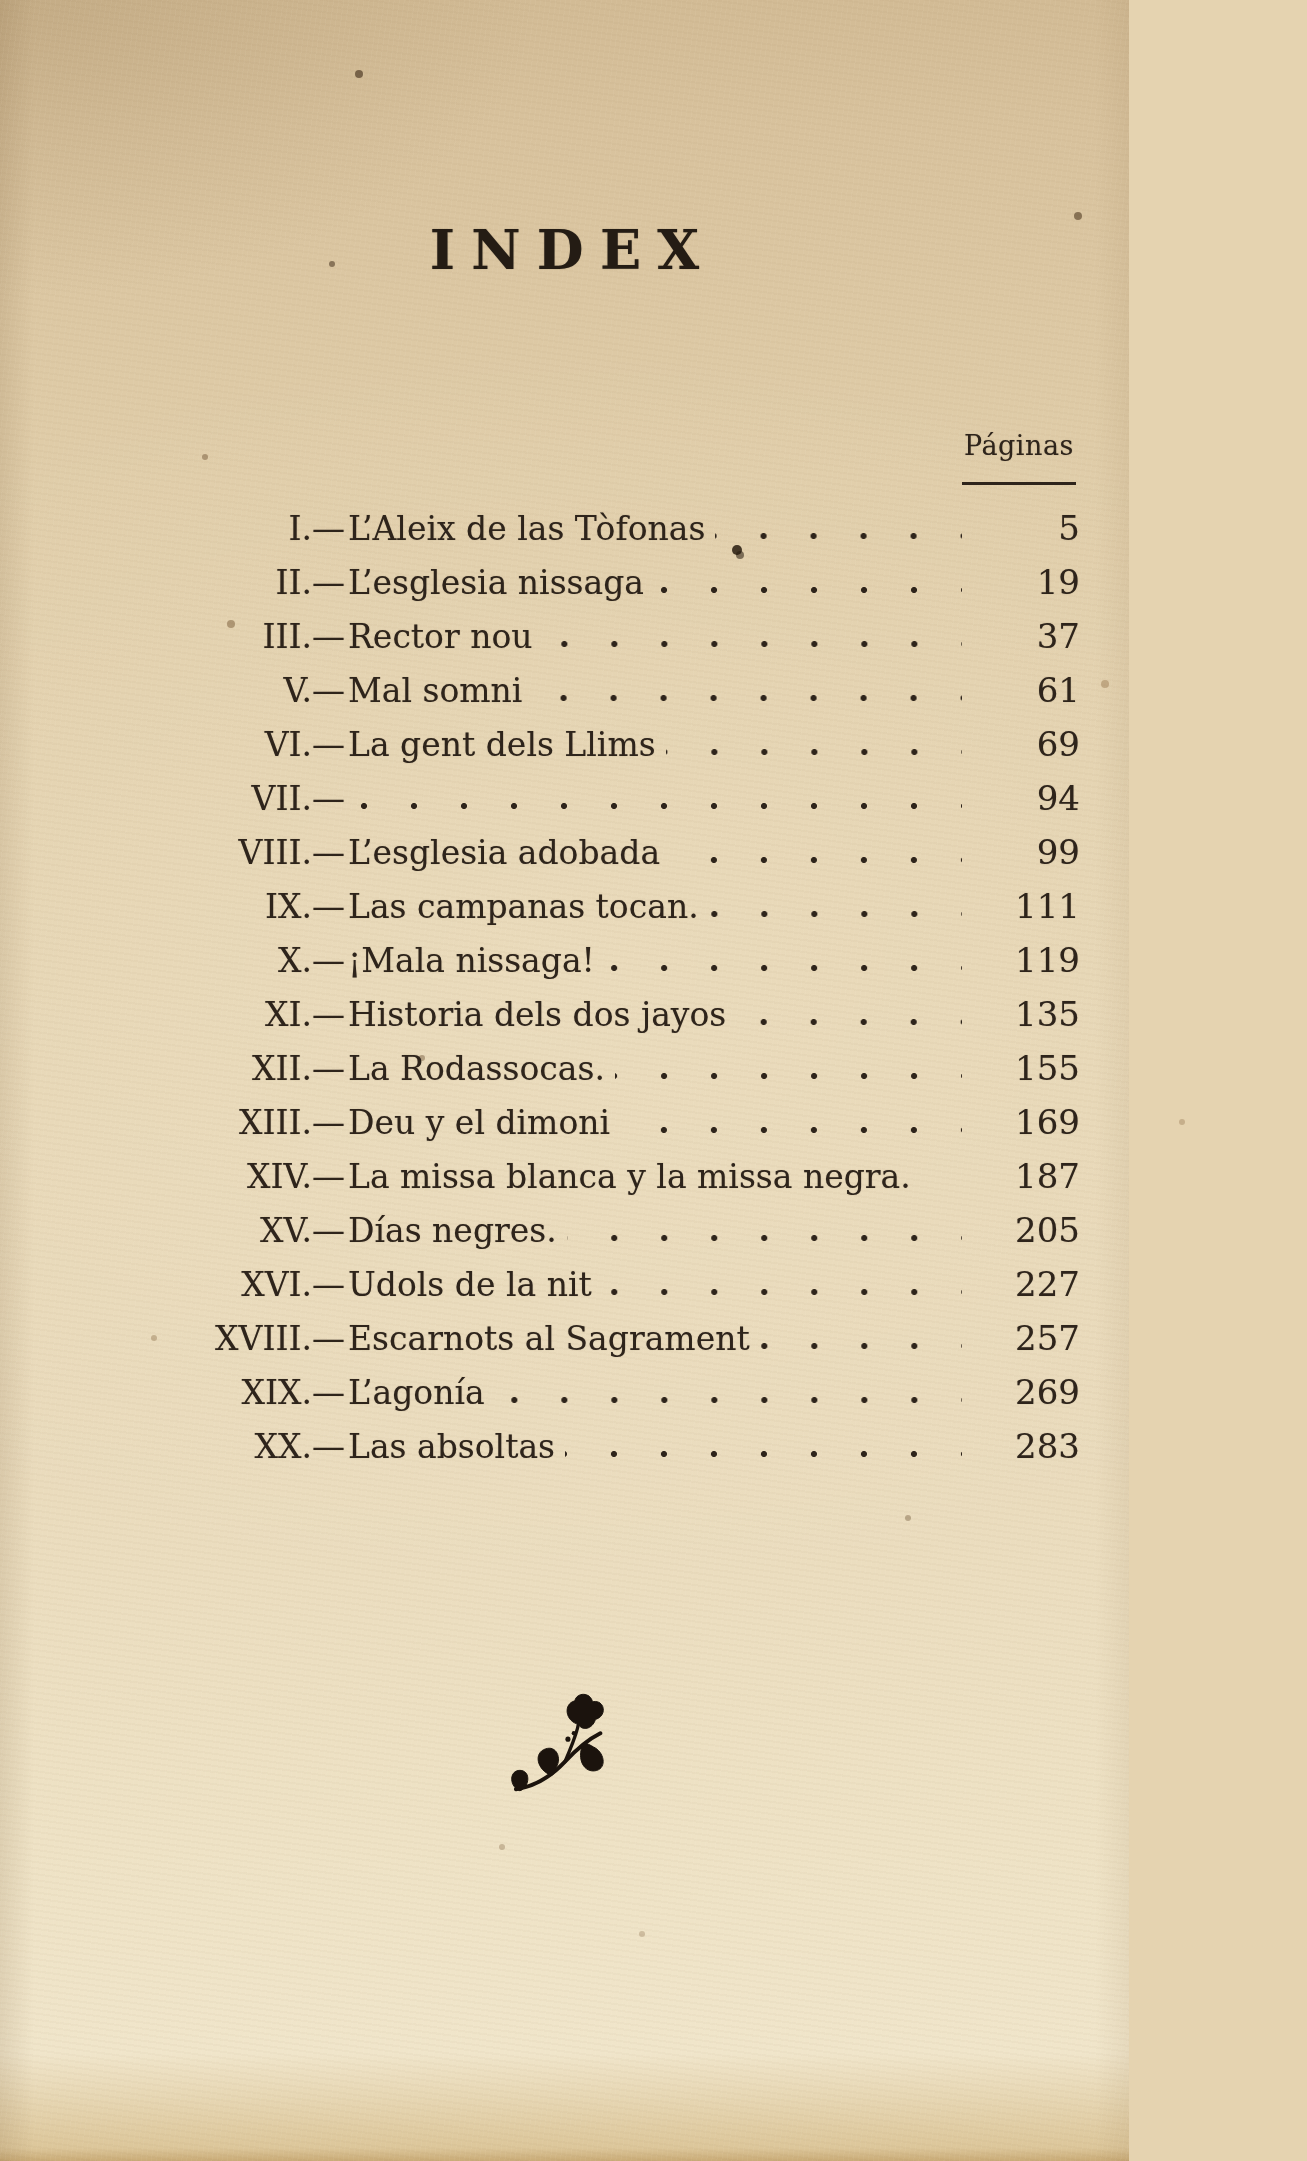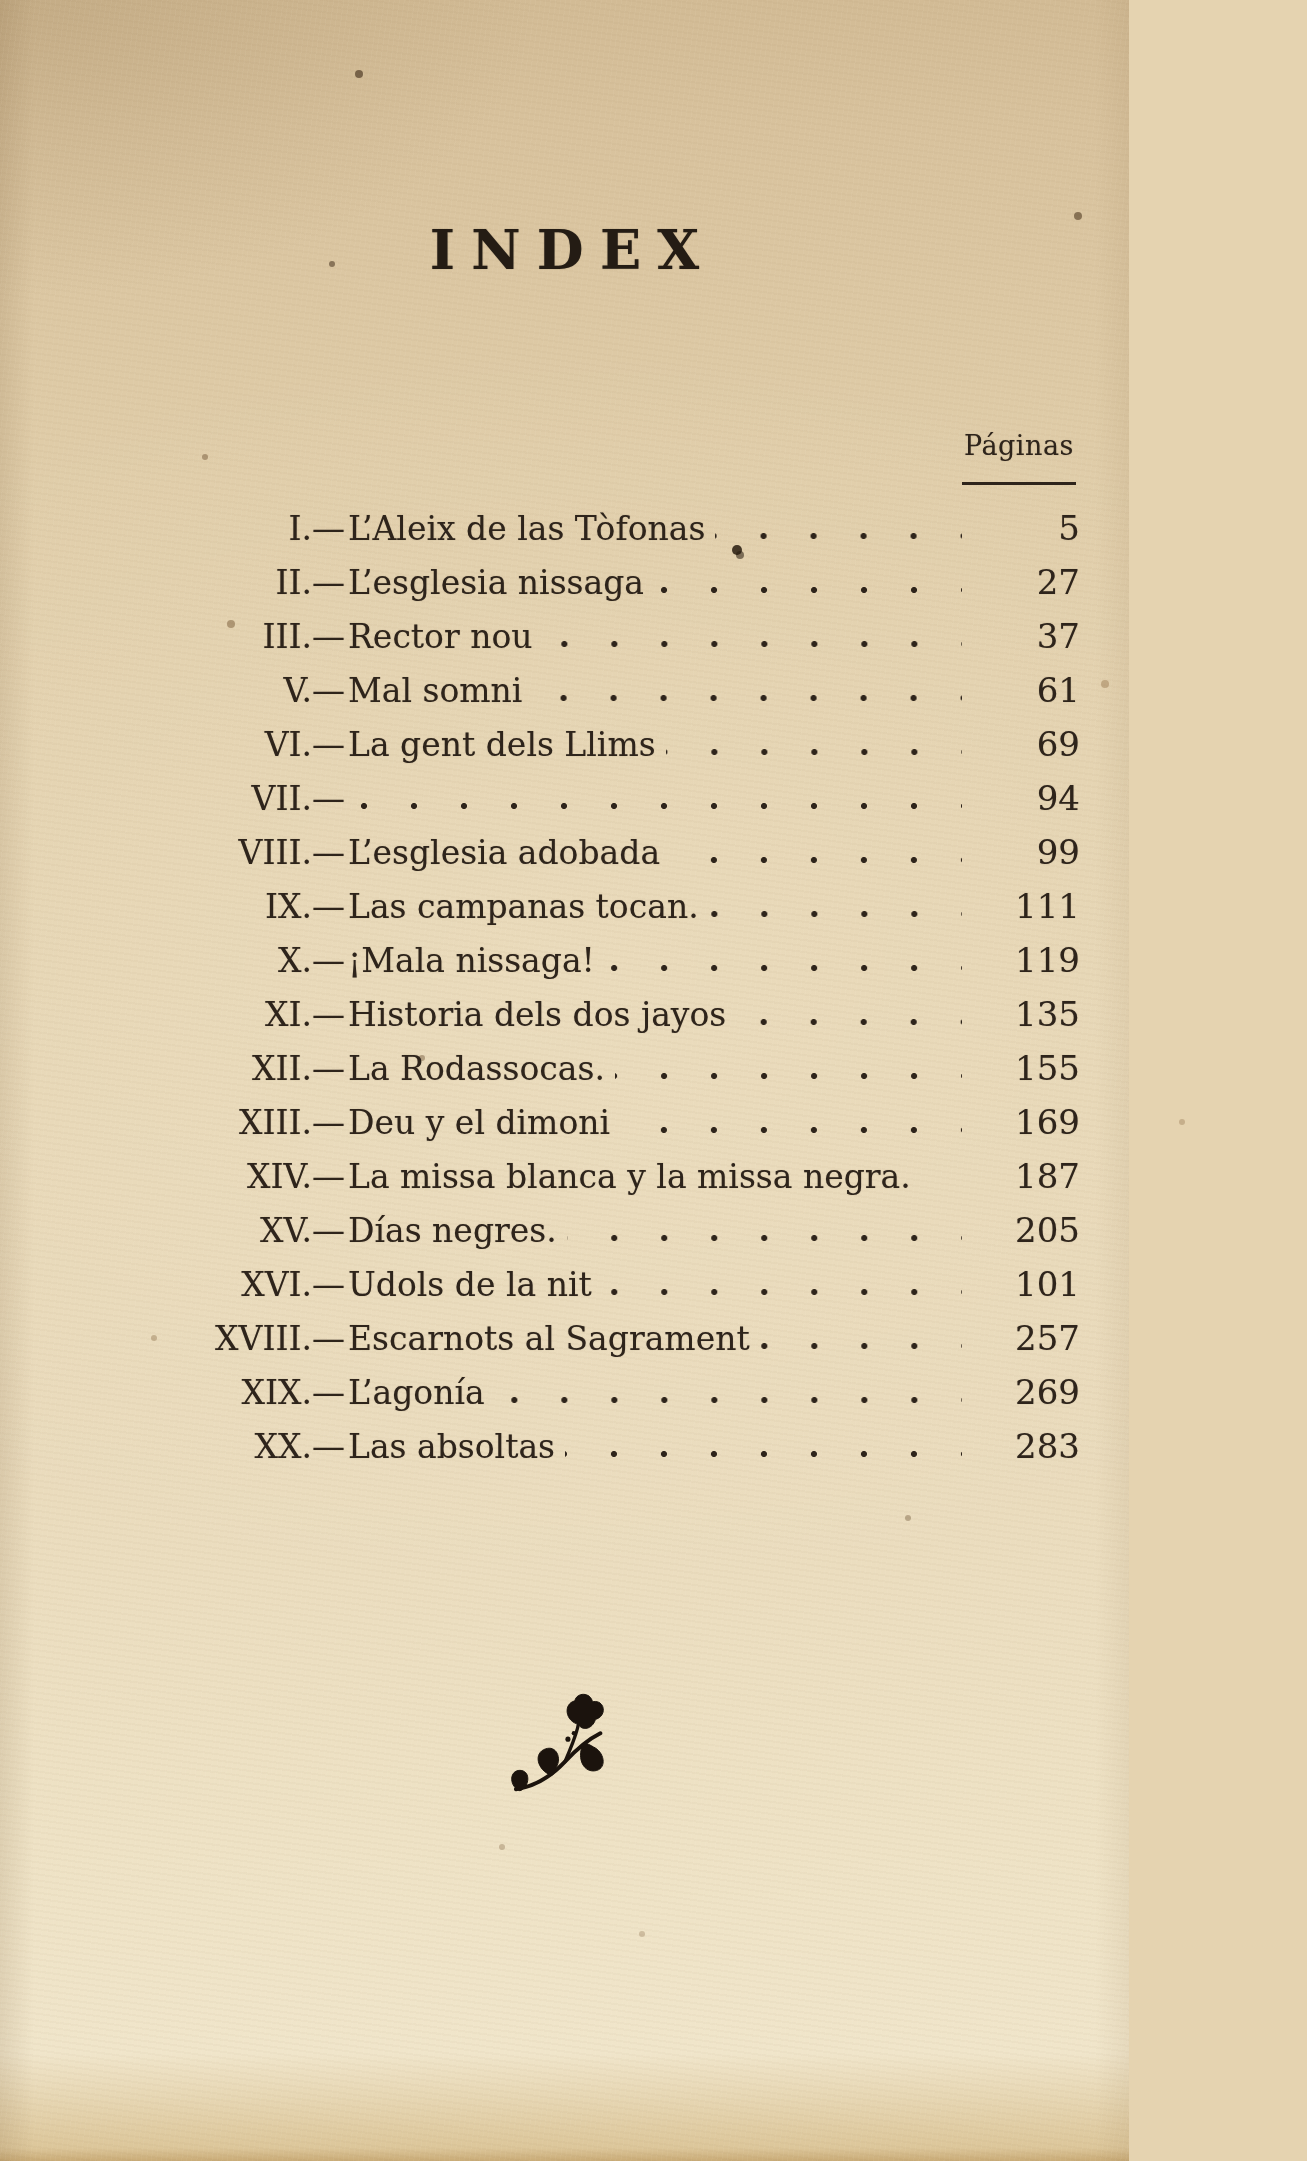--- a/index.html
+++ b/index.html
@@ -96,21 +96,21 @@
         <div class="row">
           <span class="num">I.—</span>
           <span class="t">L’Aleix de las Tòfonas</span>
           <span class="leader"></span>
           <span class="pg">5</span>
         </div>
         <div class="row">
           <span class="num">II.—</span>
           <span class="t">L’esglesia nissaga</span>
           <span class="leader"></span>
-          <span class="pg">27</span>
+          <span class="pg">19</span>
         </div>
         <div class="row">
           <span class="num">III.—</span>
           <span class="t">Rector nou</span>
           <span class="leader"></span>
           <span class="pg">37</span>
         </div>
         <div class="row">
           <span class="num">V.—</span>
           <span class="t">Mal somni</span>
@@ -173,21 +173,21 @@
         <div class="row">
           <span class="num">XV.—</span>
           <span class="t">Días negres.</span>
           <span class="leader"></span>
           <span class="pg">205</span>
         </div>
         <div class="row">
           <span class="num">XVI.—</span>
           <span class="t">Udols de la nit</span>
           <span class="leader"></span>
-          <span class="pg">101</span>
+          <span class="pg">227</span>
         </div>
         <div class="row">
           <span class="num">XVIII.—</span>
           <span class="t">Escarnots al Sagrament</span>
           <span class="leader"></span>
           <span class="pg">257</span>
         </div>
         <div class="row">
           <span class="num">XIX.—</span>
           <span class="t">L’agonía</span>

